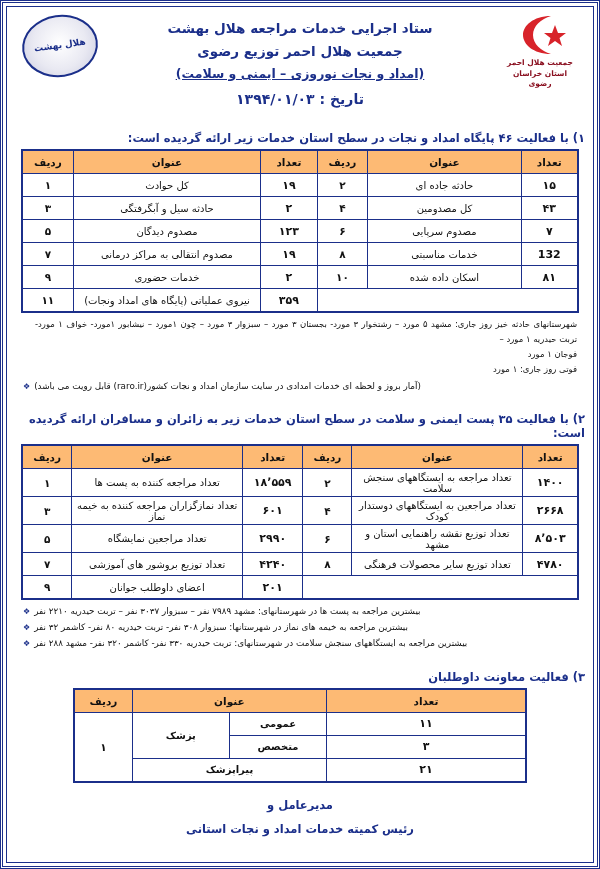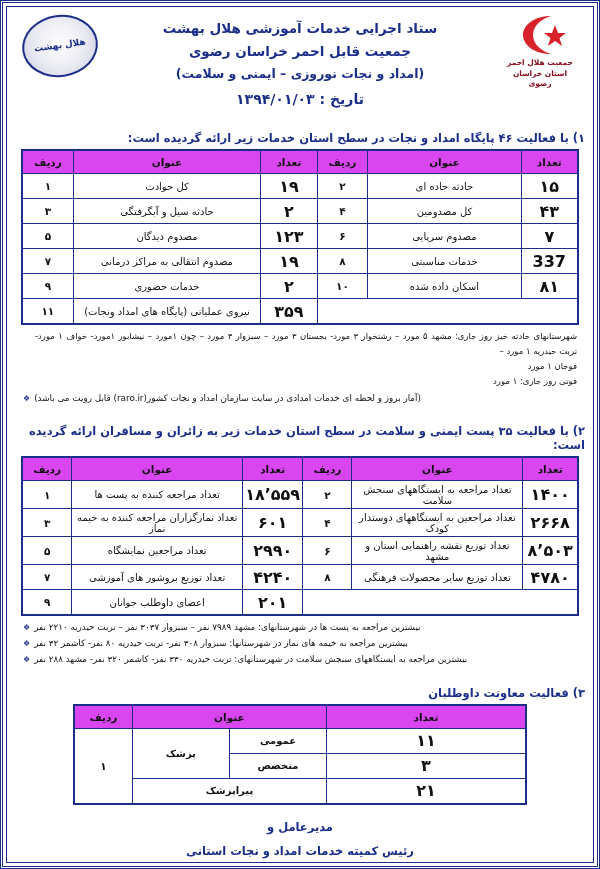--- a/index.html
+++ b/index.html
@@ -50,42 +50,42 @@
     height:44px;display:flex;align-items:center;justify-content:center;
   }
   .crescent-logo .cap{
     font-size:7.5px;color:#8a1020;line-height:1.35;margin-top:1px;font-weight:bold;
   }
   .title-block{
     flex:1 1 auto;text-align:center;padding-top:4px;
   }
   .title-block .t1{font-size:13.5px;font-weight:bold;color:#1b2f8a;line-height:1.7;}
   .title-block .t2{font-size:13.5px;font-weight:bold;color:#1b2f8a;line-height:1.7;}
-  .title-block .t3{font-size:12.5px;font-weight:bold;color:#1b2f8a;line-height:1.8;}
+  .title-block .t3{font-size:12.5px;font-weight:bold;color:#1b2f8a;line-height:1.8;text-decoration:underline;}
   .title-block .t4{font-size:14px;font-weight:bold;color:#1b2f8a;line-height:2;}
 
   
   .section-title{
     font-size:11.5px;font-weight:bold;color:#1b2f8a;
     margin:18px 2px 4px 2px;text-align:right;
   }
   table.grid{
     width:100%;border-collapse:collapse;table-layout:fixed;
     border:2px solid #1b2f8a;
   }
   table.grid th,table.grid td{
     border:1px solid #1b2f8a;
     text-align:center;
     font-size:10.5px;
     padding:2.5px 2px;
     height:17px;
     color:#111;
   }
-  table.grid th{font-weight:bold;font-size:10.5px;background:#d946ef;}
-  table.grid td.num{font-weight:bold;font-size:16px;}
+  table.grid th{font-weight:bold;font-size:10.5px;background:#fdba74;}
+  table.grid td.num{font-weight:bold;font-size:11px;}
   table.grid td.rowid{font-weight:bold;font-size:10.5px;}
   table.grid td.label{font-size:10px;}
   .t-wrap{padding:0 8px;}
 
   .notes{
     margin:4px 10px 2px 22px;
     font-size:8.5px;line-height:1.75;color:#111;text-align:justify;
   }
   .note-line{display:block;}
   .bullet-note{
@@ -116,22 +116,22 @@
             <path d="M40 3 C22 3 12 13 12 22 C12 31 22 41 40 41 C30 38 22 31 22 22 C22 13 30 6 40 3 Z" fill="#d8232a"></path>
             <path d="M44 12 L47 20 L55 20 L48.5 25 L51 33 L44 28 L37 33 L39.5 25 L33 20 L41 20 Z" fill="#d8232a"></path>
           </svg>
         </div>
         <div class="cap">جمعیت هلال احمر</div>
         <div class="cap">استان خراسان رضوی</div>
       </div>
     </div>
 
     <div class="title-block">
-      <div class="t1">ستاد اجرایی خدمات آموزشی هلال بهشت</div>
-      <div class="t2">جمعیت قابل احمر خراسان رضوی</div>
+      <div class="t1">ستاد اجرایی خدمات مراجعه هلال بهشت</div>
+      <div class="t2">جمعیت هلال احمر توزیع رضوی</div>
       <div class="t3">(امداد و نجات نوروزی – ایمنی و سلامت)</div>
       <div class="t4">
         <span>تاریخ :</span>
         <span>۱۳۹۴/۰۱/۰۳</span>
       </div>
     </div>
 
     <div class="logo-left">
       <div class="seal">
         <span>هلال بهشت</span>
@@ -172,21 +172,21 @@
       </tr>
       <tr>
         <td class="num">۷</td>
         <td class="label">مصدوم سرپایی</td>
         <td class="rowid">۶</td>
         <td class="num">۱۲۳</td>
         <td class="label">مصدوم دیدگان</td>
         <td class="rowid">۵</td>
       </tr>
       <tr>
-        <td class="num">337</td>
+        <td class="num">132</td>
         <td class="label">خدمات مناسبتی</td>
         <td class="rowid">۸</td>
         <td class="num">۱۹</td>
         <td class="label">مصدوم انتقالی به مراکز درمانی</td>
         <td class="rowid">۷</td>
       </tr>
       <tr>
         <td class="num">۸۱</td>
         <td class="label">اسکان داده شده</td>
         <td class="rowid">۱۰</td>

